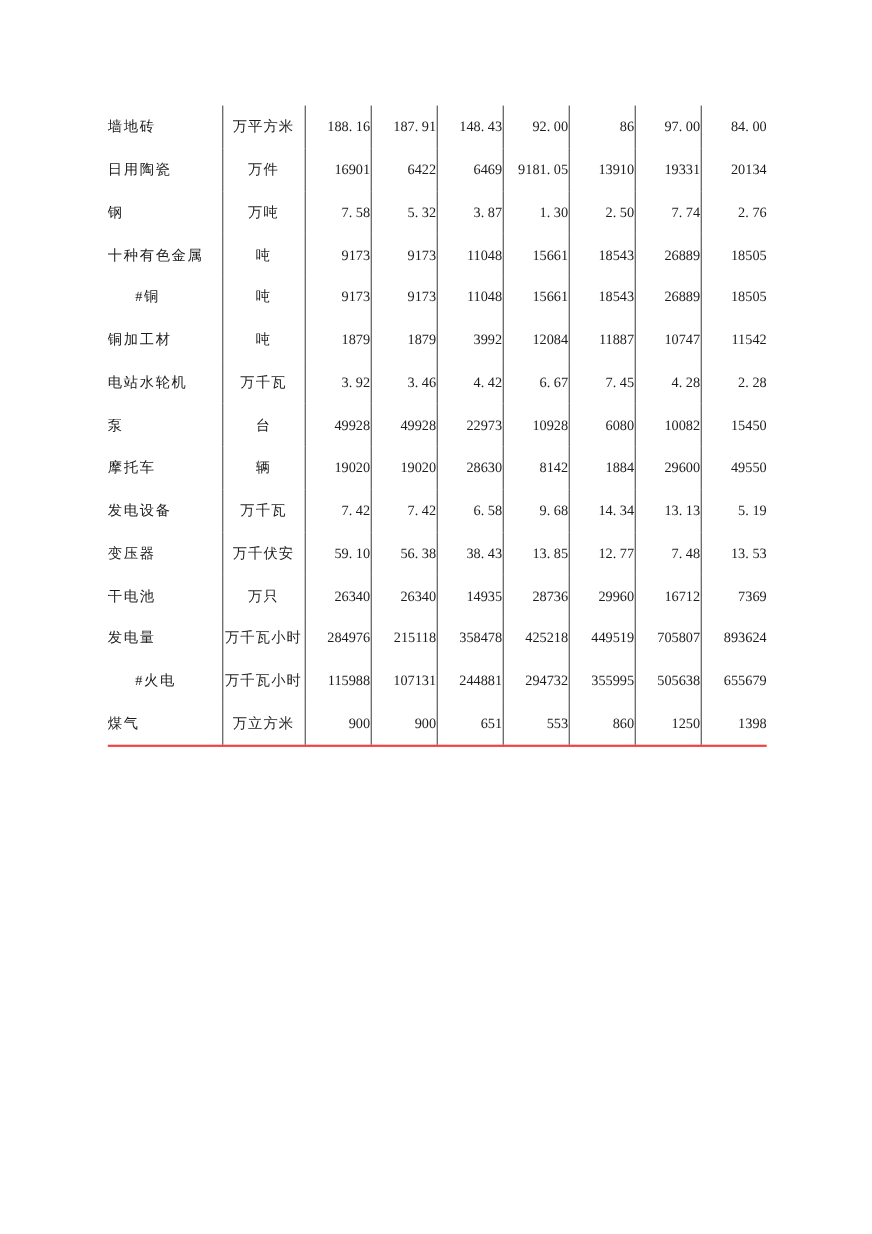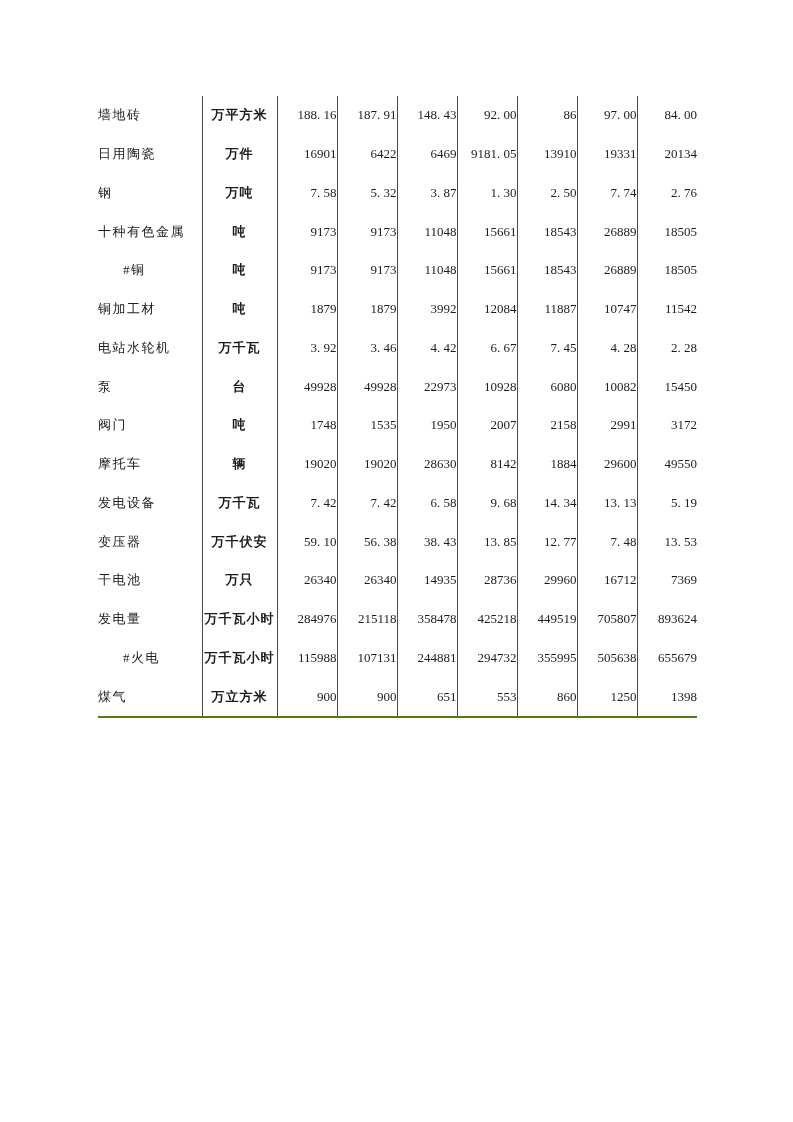--- a/index.html
+++ b/index.html
@@ -16,21 +16,21 @@
     font-family: "Liberation Serif", "DejaVu Serif", serif;
     color: #1c1c1c;
   }
   table.data-table {
     position: absolute;
     left: 98px;
     top: 96px;
     border-collapse: collapse;
     table-layout: fixed;
     width: 599px;
-    border-bottom: 2px solid #4d7c0f;
+    border-bottom: 2px solid #ef4444;
   }
   table.data-table td {
     height: 38.75px;
     padding: 0;
     font-size: 13px;
     vertical-align: middle;
     white-space: nowrap;
     overflow: hidden;
   }
   td.cell-name {
@@ -39,21 +39,20 @@
     letter-spacing: 1.5px;
     border-right: 1px solid #4a4a4a;
   }
   tr.indent td.cell-name {
     padding-left: 25px;
   }
   td.cell-unit {
     text-align: center;
     letter-spacing: 1px;
     border-right: 1px solid #4a4a4a;
-    font-weight: bold;
   }
   td.cell-value {
     text-align: right;
     padding-right: 7px;
     border-right: 1px solid #4a4a4a;
   }
   td.cell-value.last {
     border-right: none;
   }
 </style>
@@ -156,31 +155,20 @@
           <td class="cell-unit">台</td>
           <td class="cell-value">49928</td>
           <td class="cell-value">49928</td>
           <td class="cell-value">22973</td>
           <td class="cell-value">10928</td>
           <td class="cell-value">6080</td>
           <td class="cell-value">10082</td>
           <td class="cell-value last">15450</td>
         </tr>
         <tr>
-          <td class="cell-name">阀门</td>
-          <td class="cell-unit">吨</td>
-          <td class="cell-value">1748</td>
-          <td class="cell-value">1535</td>
-          <td class="cell-value">1950</td>
-          <td class="cell-value">2007</td>
-          <td class="cell-value">2158</td>
-          <td class="cell-value">2991</td>
-          <td class="cell-value last">3172</td>
-        </tr>
-        <tr>
           <td class="cell-name">摩托车</td>
           <td class="cell-unit">辆</td>
           <td class="cell-value">19020</td>
           <td class="cell-value">19020</td>
           <td class="cell-value">28630</td>
           <td class="cell-value">8142</td>
           <td class="cell-value">1884</td>
           <td class="cell-value">29600</td>
           <td class="cell-value last">49550</td>
         </tr>

